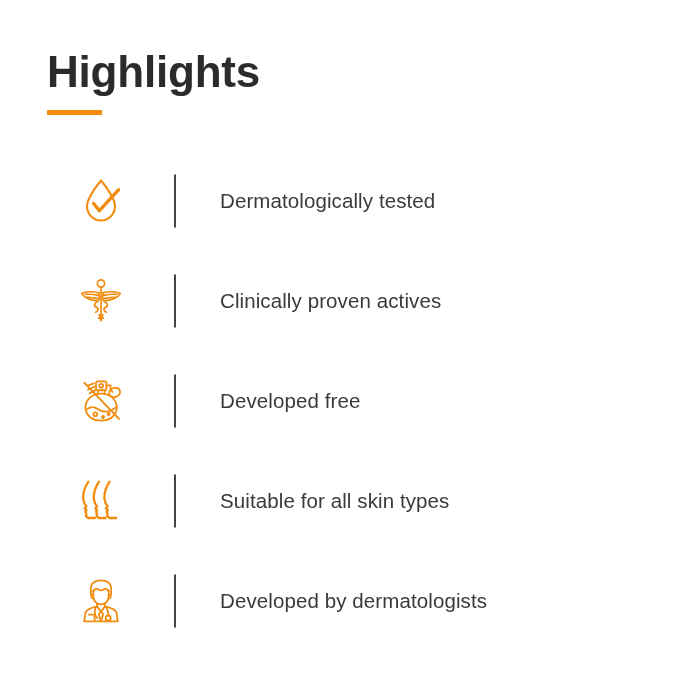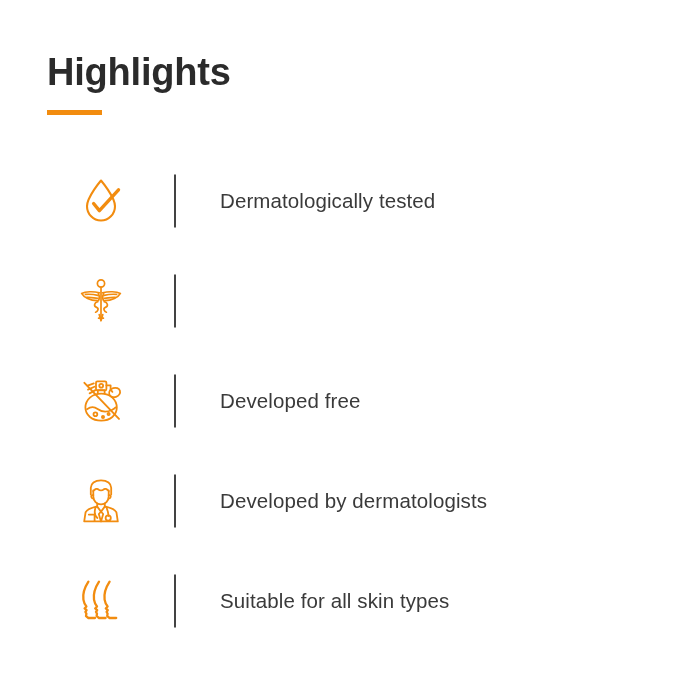--- a/index.html
+++ b/index.html
@@ -20,21 +20,21 @@
     background: #ffffff;
   }
 
   
   .header {
     position: absolute;
     left: 47px;
     top: 52px;
   }
   .page-title {
-    font-size: 38px;
+    font-size: 44px;
     font-weight: bold;
     color: #2b2b2b;
     letter-spacing: -0.2px;
     line-height: 40px;
     margin: 0;
     white-space: nowrap;
   }
   .title-underline {
     width: 55px;
     height: 5px;
@@ -141,20 +141,21 @@
                    C26.4 35.5 24.6 38.6 22.6 39.2"></path>
 
           <path d="M31.2 28.6 C34.8 29.4 35.6 33.1 32.4 34.4
                    C29.6 35.5 31.4 38.6 33.4 39.2"></path>
 
           <path d="M25.4 20.6 C26.4 22.6 26.6 25.4 25.6 27.4"></path>
           <path d="M30.6 20.6 C29.6 22.6 29.4 25.4 30.4 27.4"></path>
         </svg>
       </span>
       <span class="row-divider"></span>
+      <span class="row-label">Clinically proven actives</span>
     </div>
 
     <div class="highlight-row">
       <span class="row-icon">
         <svg viewBox="0 0 56 56" fill="none" stroke="#f28c0f" stroke-width="1.8" stroke-linecap="round" stroke-linejoin="round">
 
           <path d="M28.2 20.6 C19.2 20.6 12.4 26.6 12.4 34.6
                    C12.4 42.2 19.2 47.6 28.2 47.6
                    C37.2 47.6 43.8 42.2 43.8 34.6
                    C43.8 26.6 37.2 20.6 28.2 20.6 Z"></path>
@@ -182,58 +183,20 @@
 
           <path d="M11.4 9.8 L46.0 45.9" stroke-width="1.9"></path>
         </svg>
       </span>
       <span class="row-divider"></span>
       <span class="row-label">Developed free</span>
     </div>
 
     <div class="highlight-row">
       <span class="row-icon">
-        <svg viewBox="0 0 56 56" fill="none" stroke="#f28c0f" stroke-width="1.8" stroke-linecap="round" stroke-linejoin="round">
-
-          <path d="M17.8 21.4 L17.8 14.8 C17.8 10.6 21.6 7.4 28.0 7.4
-                   C34.4 7.4 38.2 10.6 38.2 14.8 L38.2 21.4"></path>
-
-          <path d="M20.3 17.4 L20.3 23.4 C20.3 27.8 23.7 31.4 28.0 31.4
-                   C32.3 31.4 35.7 27.8 35.7 23.4 L35.7 17.4"></path>
-
-          <path d="M20.3 18.0 C22.2 16.0 24.2 15.0 25.6 16.6
-                   C26.6 17.7 29.4 17.7 30.4 16.6 C31.8 15.0 33.8 16.0 35.7 18.0"></path>
-
-          <path d="M20.3 22.2 C18.9 21.7 18.0 22.6 18.3 23.9 C18.6 25.1 19.6 25.6 20.4 25.3"></path>
-          <path d="M35.7 22.2 C37.1 21.7 38.0 22.6 37.7 23.9 C37.4 25.1 36.4 25.6 35.6 25.3"></path>
-
-          <path d="M24.2 30.6 L24.2 34.0"></path>
-          <path d="M31.8 30.6 L31.8 34.0"></path>
-
-          <path d="M24.2 33.4 C18.6 34.6 14.2 36.6 12.6 39.2 L11.2 48.4 L44.8 48.4 L43.4 39.2
-                   C41.8 36.6 37.4 34.6 31.8 33.4"></path>
-
-          <path d="M24.2 33.6 L28.0 38.6 L31.8 33.6"></path>
-
-          <path d="M28.0 38.6 L25.8 41.0 L28.0 48.4 L30.2 41.0 Z"></path>
-
-          <path d="M15.8 41.6 L21.6 41.6 L21.6 48.0"></path>
-
-          <path d="M22.6 34.2 C21.2 38.6 21.8 43.0 24.4 45.0"></path>
-          <path d="M33.4 34.2 C35.0 38.4 35.6 41.4 35.4 43.0"></path>
-
-          <circle cx="35.2" cy="45.0" r="2.6"></circle>
-        </svg>
-      </span>
-      <span class="row-divider"></span>
-      <span class="row-label">Developed by dermatologists</span>
-    </div>
-
-    <div class="highlight-row">
-      <span class="row-icon">
         <svg viewBox="0 0 56 56" fill="none" stroke="#f28c0f" stroke-width="2.3" stroke-linecap="round" stroke-linejoin="round">
 
           <path d="M15.4 8.6 C11.4 14.8 9.6 21.2 10.4 26.6
                    C10.8 29.4 12.0 31.6 13.4 33.4
                    L11.6 35.4 L13.6 37.2 L12.4 39.0 L13.4 40.6
                    L13.0 43.2 L15.4 45.0 L22.0 45.0"></path>
 
           <path d="M26.0 8.6 C22.0 14.8 20.2 21.2 21.0 26.6
                    C21.4 29.4 22.6 31.6 24.0 33.4
                    L22.2 35.4 L24.2 37.2 L23.0 39.0 L24.0 40.6
@@ -242,14 +205,52 @@
           <path d="M36.6 8.6 C32.6 14.8 30.8 21.2 31.6 26.6
                    C32.0 29.4 33.2 31.6 34.6 33.4
                    L32.8 35.4 L34.8 37.2 L33.6 39.0 L34.6 40.6
                    L34.2 43.2 L36.6 45.0 L43.2 45.0"></path>
         </svg>
       </span>
       <span class="row-divider"></span>
       <span class="row-label">Suitable for all skin types</span>
     </div>
 
+    <div class="highlight-row">
+      <span class="row-icon">
+        <svg viewBox="0 0 56 56" fill="none" stroke="#f28c0f" stroke-width="1.8" stroke-linecap="round" stroke-linejoin="round">
+
+          <path d="M17.8 21.4 L17.8 14.8 C17.8 10.6 21.6 7.4 28.0 7.4
+                   C34.4 7.4 38.2 10.6 38.2 14.8 L38.2 21.4"></path>
+
+          <path d="M20.3 17.4 L20.3 23.4 C20.3 27.8 23.7 31.4 28.0 31.4
+                   C32.3 31.4 35.7 27.8 35.7 23.4 L35.7 17.4"></path>
+
+          <path d="M20.3 18.0 C22.2 16.0 24.2 15.0 25.6 16.6
+                   C26.6 17.7 29.4 17.7 30.4 16.6 C31.8 15.0 33.8 16.0 35.7 18.0"></path>
+
+          <path d="M20.3 22.2 C18.9 21.7 18.0 22.6 18.3 23.9 C18.6 25.1 19.6 25.6 20.4 25.3"></path>
+          <path d="M35.7 22.2 C37.1 21.7 38.0 22.6 37.7 23.9 C37.4 25.1 36.4 25.6 35.6 25.3"></path>
+
+          <path d="M24.2 30.6 L24.2 34.0"></path>
+          <path d="M31.8 30.6 L31.8 34.0"></path>
+
+          <path d="M24.2 33.4 C18.6 34.6 14.2 36.6 12.6 39.2 L11.2 48.4 L44.8 48.4 L43.4 39.2
+                   C41.8 36.6 37.4 34.6 31.8 33.4"></path>
+
+          <path d="M24.2 33.6 L28.0 38.6 L31.8 33.6"></path>
+
+          <path d="M28.0 38.6 L25.8 41.0 L28.0 48.4 L30.2 41.0 Z"></path>
+
+          <path d="M15.8 41.6 L21.6 41.6 L21.6 48.0"></path>
+
+          <path d="M22.6 34.2 C21.2 38.6 21.8 43.0 24.4 45.0"></path>
+          <path d="M33.4 34.2 C35.0 38.4 35.6 41.4 35.4 43.0"></path>
+
+          <circle cx="35.2" cy="45.0" r="2.6"></circle>
+        </svg>
+      </span>
+      <span class="row-divider"></span>
+      <span class="row-label">Developed by dermatologists</span>
+    </div>
+
   </div>
 </div>
 
 </body></html>

